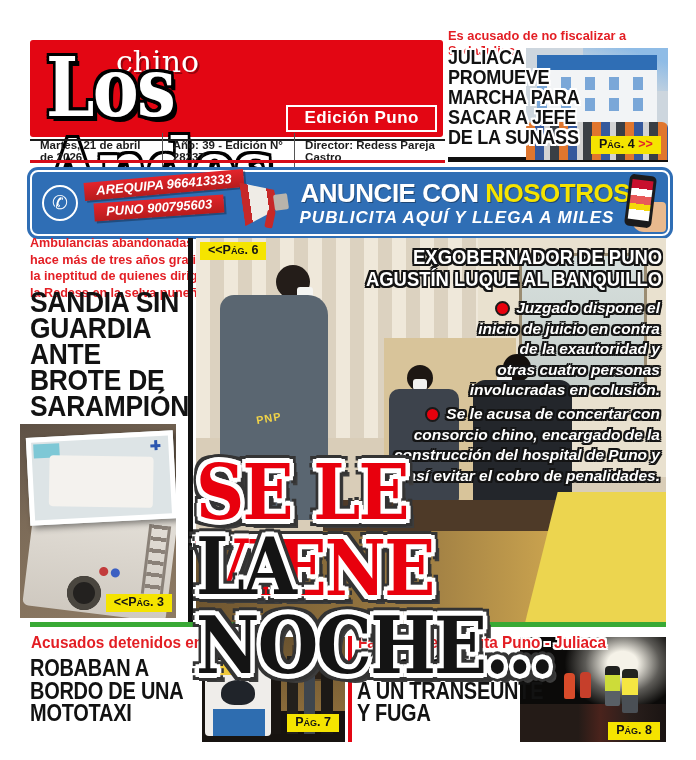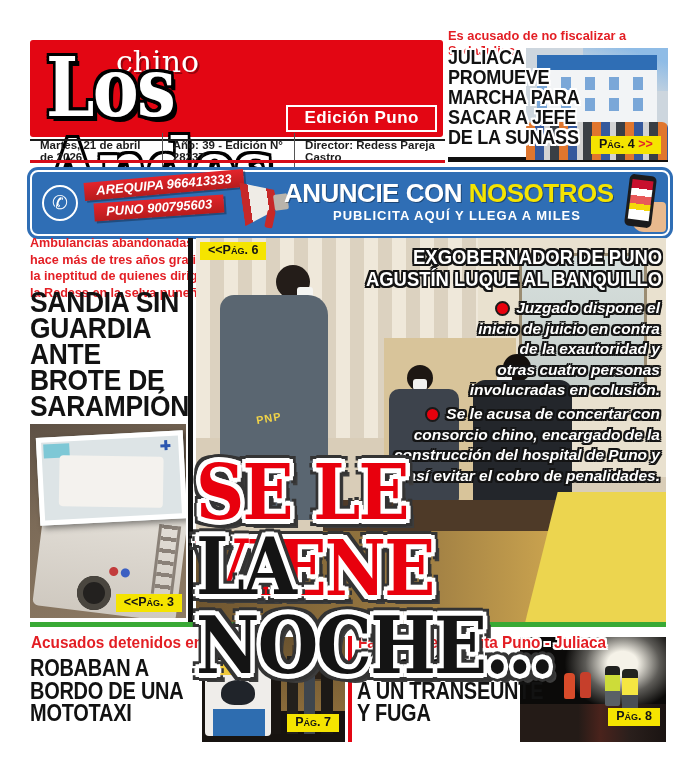--- a/index.html
+++ b/index.html
@@ -71,36 +71,36 @@
   .ribbon{background:linear-gradient(#e3242b,#b71c1c);color:#fff;font-weight:bold;font-style:italic;
        font-size:13px;padding:1px 12px 2px;box-shadow:2px 2px 0 rgba(0,0,0,.3);white-space:nowrap;}
   .ribbon1{left:52px;top:4px;transform:rotate(-5deg);}
   .ribbon2{left:62px;top:27px;transform:rotate(-4deg);}
   .mega{left:208px;top:2px;width:56px;height:56px;}
   .mega-bell{position:absolute;left:2px;top:6px;width:34px;height:44px;
        background:linear-gradient(90deg,#c62828 0 8px,#efece6 8px 26px,#c62828 26px);
        clip-path:polygon(0 0,100% 28%,100% 72%,0 100%);transform:rotate(-8deg);}
   .mega-body{position:absolute;left:34px;top:20px;width:14px;height:16px;background:#b9b4ab;border-radius:2px;transform:rotate(-8deg);}
   .mega-handle{position:absolute;left:26px;top:36px;width:8px;height:18px;background:#c62828;border-radius:2px;transform:rotate(12deg);}
-  .ad-title{left:252px;top:6px;width:346px;text-align:left;font-size:26px;font-weight:bold;
+  .ad-title{left:252px;top:6px;width:346px;text-align:right;font-size:26px;font-weight:bold;
        color:#fff;letter-spacing:-.5px;white-space:nowrap;
        text-shadow:1px 1px 0 rgba(0,0,0,.35);}
   .ad-title .yellow{color:#f5e400;}
-  .ad-sub{left:252px;top:36px;width:346px;text-align:center;font-size:13px;font-weight:bold;
-       color:#fff;letter-spacing:1px;}
+  .ad-sub{left:252px;top:36px;width:346px;text-align:center;font-size:17px;font-weight:bold;
+       color:#fff;letter-spacing:1px;font-style:italic;}
   .ad-phone{right:2px;top:2px;width:60px;height:58px;}
   .hand{position:absolute;right:0;bottom:0;width:34px;height:30px;background:#e9b98e;border-radius:12px 4px 4px 12px;}
   .phone-body{position:absolute;right:12px;top:1px;width:27px;height:52px;background:#1b1b1d;border-radius:5px;transform:rotate(7deg);}
   .phone-screen{position:absolute;left:3px;top:5px;width:21px;height:40px;
        background:linear-gradient(#c8102e 0 22%,#fff 22% 40%,#e85959 40% 60%,#f5d90a 60% 75%,#fff 75%);}
 
   
   .ls-kicker{left:30px;top:235px;font-size:13px;line-height:16.5px;transform:scaleX(.97);transform-origin:0 0;}
   .ls-headline{left:30px;top:289px;font-size:30px;line-height:26px;transform:scaleX(.88);transform-origin:0 0;}
-  .ls-photo{left:30px;top:424px;width:156px;height:194px;overflow:hidden;
+  .ls-photo{left:20px;top:424px;width:156px;height:194px;overflow:hidden;
        background:linear-gradient(160deg,#5d5044 0%,#7c6b58 40%,#8d7a63 100%);}
   .amb-body{position:absolute;left:6%;bottom:2%;width:92%;height:62%;background:linear-gradient(#e6e2db,#cfc9c0);
        transform:rotate(7deg);border-radius:6px;}
   .amb-wheel{position:absolute;left:30%;bottom:4%;width:34px;height:34px;background:#23211f;border-radius:50%;
        box-shadow:inset 0 0 0 6px #4a463f;}
   .amb-ladder{position:absolute;right:6%;bottom:12%;width:16px;height:70px;transform:rotate(7deg);
        background:repeating-linear-gradient(#8a8178 0 4px,transparent 4px 12px);border-left:3px solid #8a8178;border-right:3px solid #8a8178;}
   .amb-mark{position:absolute;left:48%;top:58%;width:26px;height:14px;
        background:radial-gradient(circle at 30% 50%,#c23b3b 0 4px,transparent 5px),radial-gradient(circle at 75% 50%,#3b5fc2 0 4px,transparent 5px);}
   .amb-inset{position:absolute;left:5%;top:5%;width:88%;height:40%;background:#dde4e6;border:5px solid #fff;
@@ -171,21 +171,21 @@
   .br-photo{left:520px;top:637px;width:146px;height:105px;overflow:hidden;background:#0b0a09;}
   .br-glare{position:absolute;right:-10%;top:-20%;width:80%;height:90%;
        background:radial-gradient(ellipse at center,#f5f2e8 0 18%,rgba(245,242,232,.35) 45%,transparent 70%);}
   .br-road{position:absolute;left:0;bottom:0;width:100%;height:36%;
        background:linear-gradient(90deg,#241b17 0 40%,#4a231c 55%,#2a1f1c 75%,#1a1412);}
   .worker{position:absolute;width:11px;height:26px;border-radius:4px 4px 2px 2px;}
   .w-or1{left:30%;top:34%;background:#d84b2a;}
   .w-or2{left:41%;top:33%;background:#c63f2b;}
   .w-hv1{left:58%;top:28%;background:linear-gradient(#20211f 0 22%,#cddc39 22% 62%,#596066 62%);width:15px;height:40px;}
   .w-hv2{left:70%;top:30%;background:linear-gradient(#23241f 0 20%,#f5e642 20% 58%,#4a4f55 58%);width:16px;height:44px;}
-  .br-badge{position:absolute;right:6px;bottom:16px;}
+  .br-badge{position:absolute;right:6px;bottom:2px;}
 </style>
 </head>
 <body>
 
 <div class="page">
 
   <div class="abs masthead">
     <div class="abs tagline">chino</div>
     <div class="abs mast-title">Los Andes</div>
     <div class="abs region-box">Edición Puno</div>

